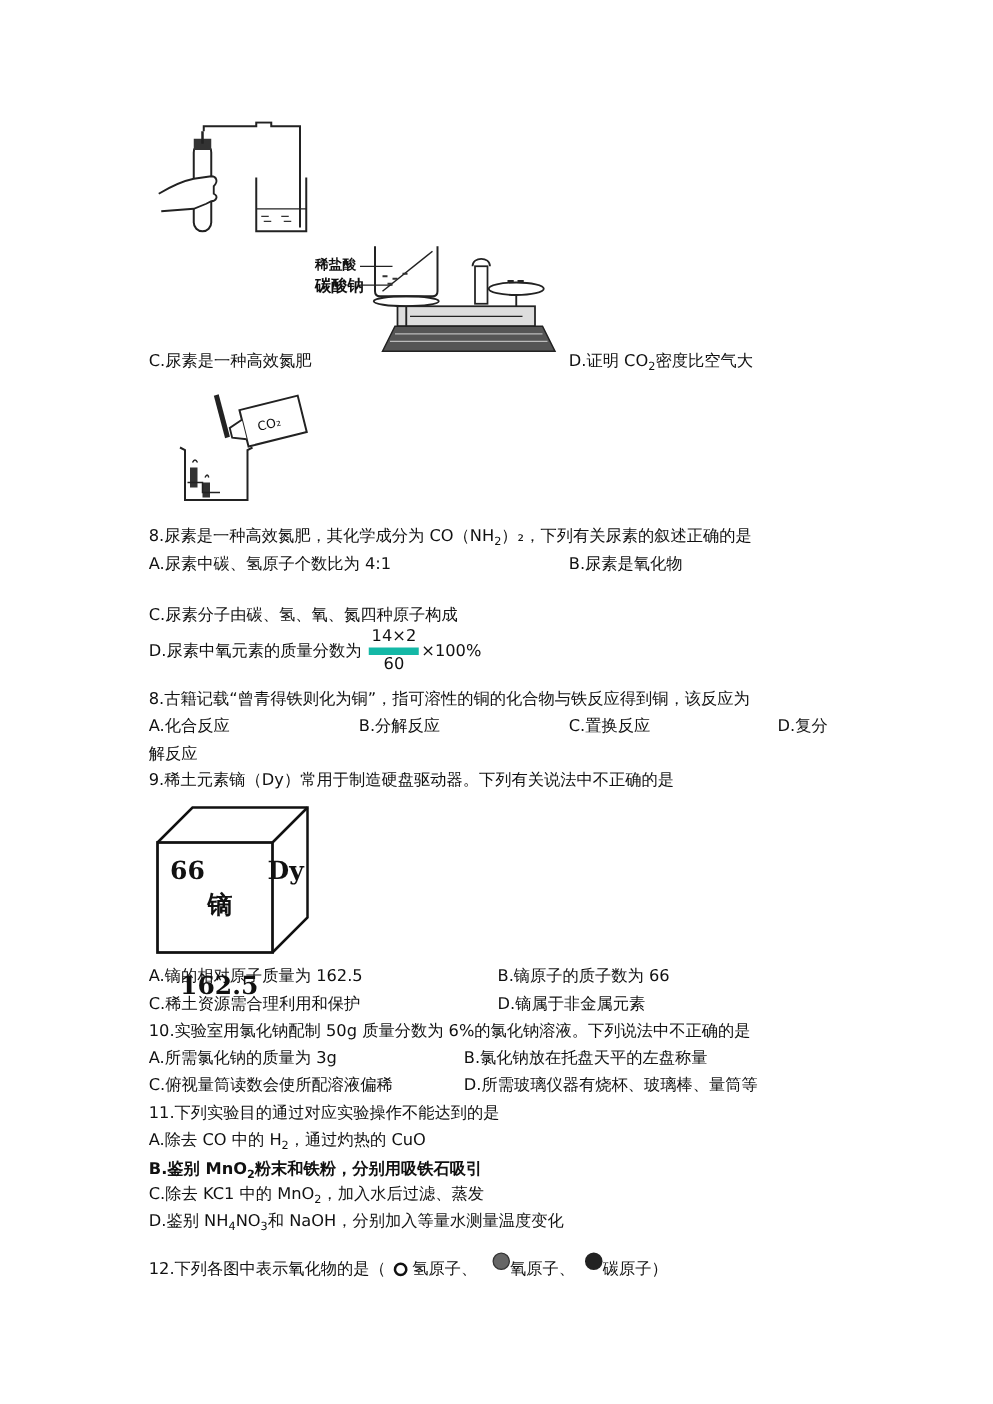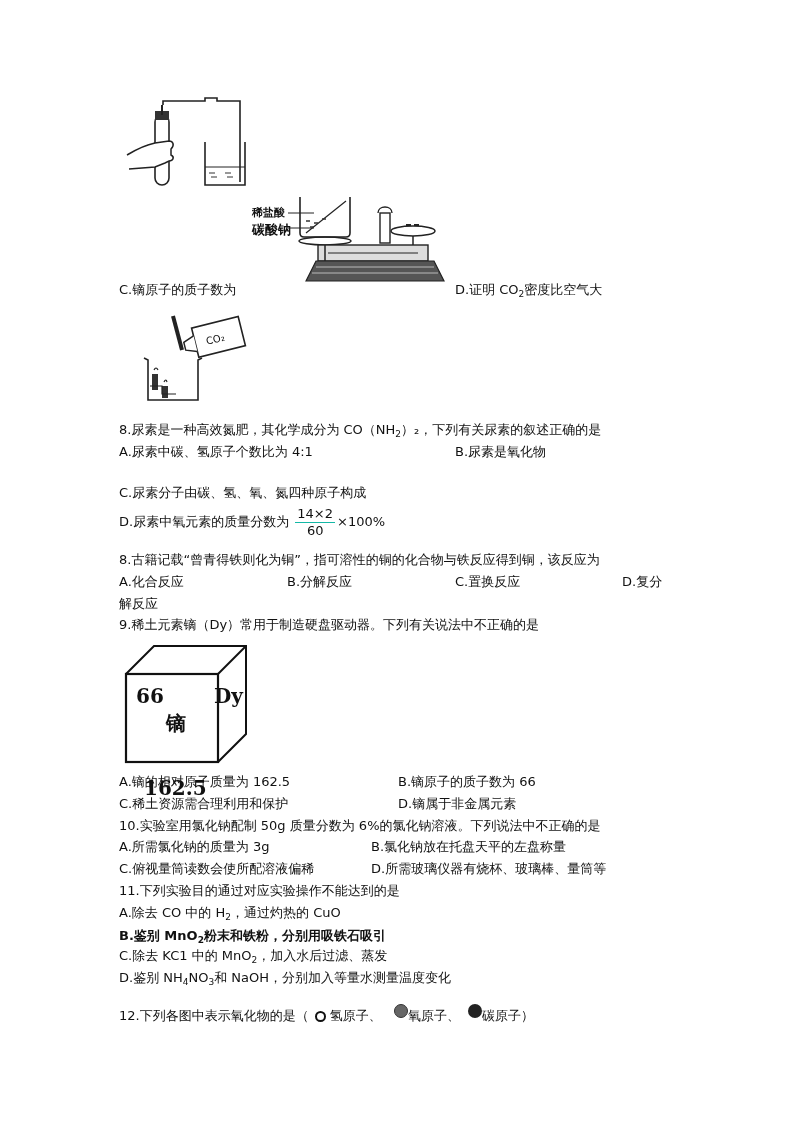--- a/index.html
+++ b/index.html
@@ -2,21 +2,21 @@
 <html><head>
 <meta charset="utf-8">
 <style>
   html, body { margin:0; padding:0; background:#ffffff; }
   body { width:794px; height:1123px; position:relative; overflow:hidden;
          font-family:"DejaVu Sans", sans-serif; color:#111; font-size:13px; }
   .abs { position:absolute; white-space:nowrap; line-height:18px; }
   .fig { position:absolute; }
   sub { font-size:9px; vertical-align:-3px; line-height:0; }
   .frac { display:inline-block; vertical-align:middle; text-align:center; margin:0 2px; }
-  .frac .num { display:block; border-bottom:1px solid #14b8a6; padding:0 2px; line-height:16px; }
+  .frac .num { display:block; border-bottom:6px solid #14b8a6; padding:0 2px; line-height:16px; }
   .frac .den { display:block; line-height:16px; }
   .atom { display:inline-block; border-radius:50%; vertical-align:middle; }
   .atom-h { width:7px; height:7px; border:2px solid #111; background:#fff; margin:0 4px 0 2px; }
   .atom-o { width:12px; height:12px; background:#666; border:1px solid #333; margin:0 0 0 8px; position:relative; top:-6px; }
   .atom-c { width:14px; height:14px; background:#222; margin:0 0 0 4px; position:relative; top:-6px; }
   .cube-text { font-family:"DejaVu Serif", serif; font-weight:bold; font-size:20px; position:absolute; }
 </style>
 </head>
 <body>
 
@@ -52,21 +52,21 @@
     <rect x="30" y="52" width="110" height="16" fill="#ddd" stroke="#222" stroke-width="1.4"></rect>
     <line x1="40" y1="60" x2="130" y2="60" stroke="#222" stroke-width="1"></line>
     <path d="M18 88 L28 68 L146 68 L156 88 Z" fill="#555" stroke="#222" stroke-width="1.2"></path>
     <path d="M28 74 L146 74 M24 80 L150 80" stroke="#bbb" stroke-width="1"></path>
     <line x1="125" y1="43" x2="125" y2="52" stroke="#222" stroke-width="1.5"></line>
     <line x1="37" y1="52" x2="37" y2="68" stroke="#222" stroke-width="1.5"></line>
   </svg>
 </div>
 
 <div class="abs" style="left:119px;top:281px;">
-  <span>C.镝原子的质子数为</span>
+  <span>C.尿素是一种高效氮肥</span>
 </div>
 <div class="abs" style="left:455px;top:281px;">
   <span>D.证明 CO</span><sub>2</sub><span>密度比空气大</span>
 </div>
 
 <svg class="fig" style="left:140px;top:312px;" width="110" height="92" viewBox="0 0 110 92">
   <g transform="rotate(-14 70 28)">
     <rect x="55" y="12" width="48" height="30" fill="#fff" stroke="#222" stroke-width="1.6"></rect>
     <path d="M55 20 L44 24 L44 32 L55 36" fill="#fff" stroke="#222" stroke-width="1.5"></path>
     <text x="66" y="32" font-family="DejaVu Sans, sans-serif" font-size="10" fill="#111">CO₂</text>

